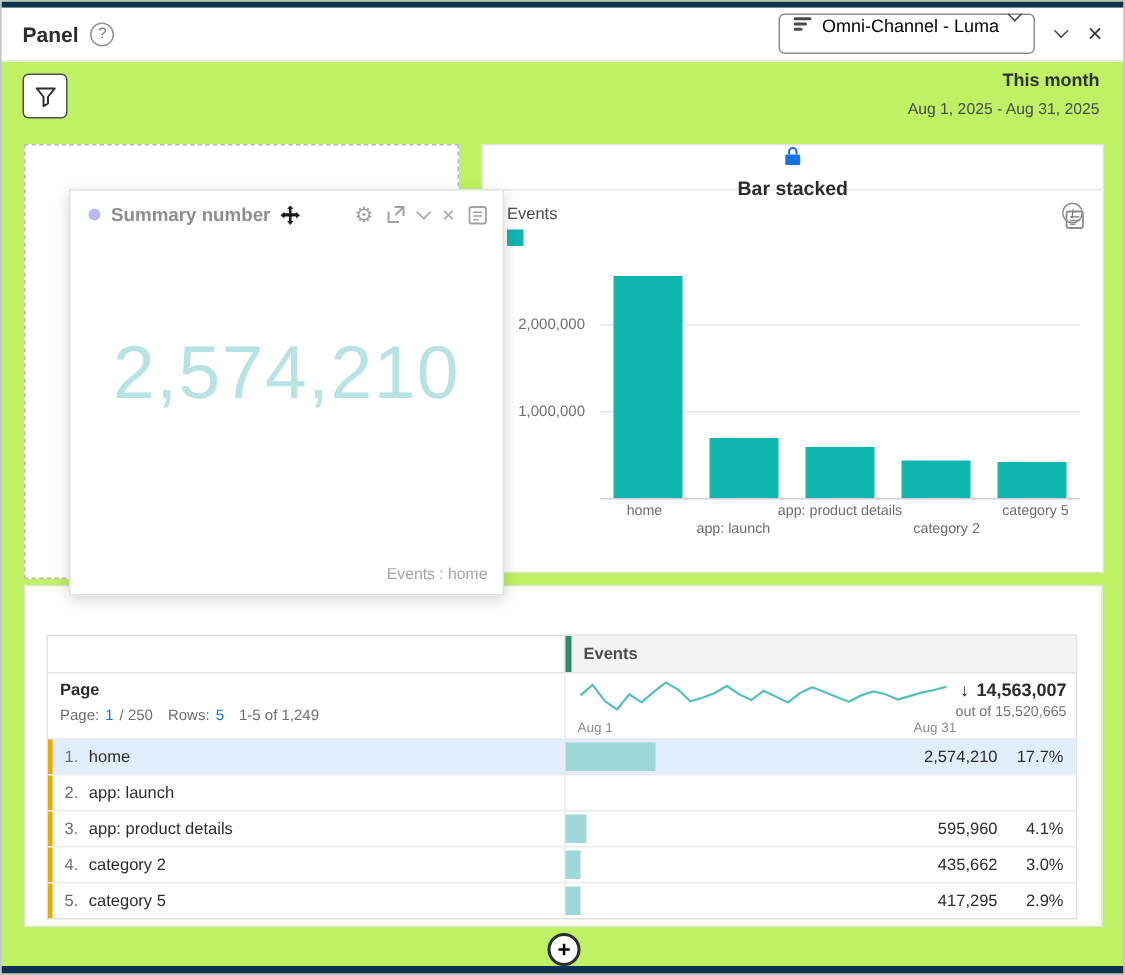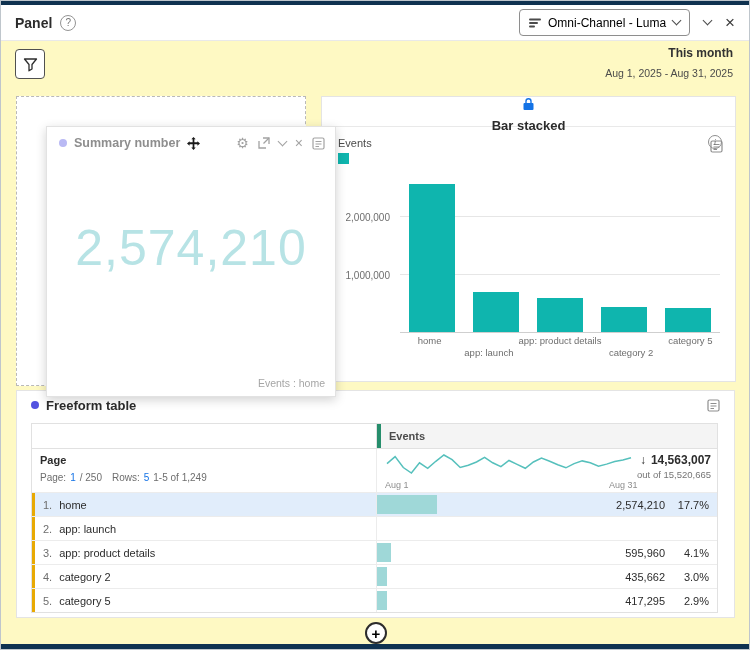--- a/index.html
+++ b/index.html
@@ -1,33 +1,33 @@
 <!DOCTYPE html>
 <html style="--navy: #0f3250; --teal: #0fb5ae; --teal-light: #b7e3e5; --table-bar: #9fd8d8; --spark: #56c0bc; --link-blue: #1473e6; --lock-blue: #1473e6; --green: #268e6c; --yellow: #e8a903; --purple: #5252e0; --purple-light: #b9b9f4; --row-highlight: #e1edfb;"><head>
 <meta charset="utf-8">
 <style>
   * { margin:0; padding:0; box-sizing:border-box; }
   html,body { background:#fff; }
   body { font-family:"Liberation Sans", sans-serif; color:#2c2c2c; }
 
-  .panel { position:relative; width:750px; height:650px; background:#fef9c3;
+  .panel { position:relative; width:750px; height:650px; background:#bef264;
            border:1px solid #bfc6cc; overflow:hidden; }
   .edge-top { position:absolute; top:0; left:0; width:100%; height:4px; background:var(--navy,#0f3250); z-index:40; }
   .edge-bottom { position:absolute; bottom:0; left:0; width:100%; height:5px; background:var(--navy,#0f3250); z-index:40; }
 
   
   .panel-header { position:absolute; top:4px; left:0; right:0; height:36px; display:flex;
                   align-items:center; justify-content:space-between; padding:0 14px;
                   border-bottom:1px solid #e9e9e9; background:#fff; }
   .ph-left { display:flex; align-items:center; gap:8px; }
   .panel-title { font-size:14px; font-weight:bold; }
   .help-icon { width:16px; height:16px; border:1px solid #949494; color:#767676; border-radius:50%;
                font-size:10px; display:flex; align-items:center; justify-content:center; cursor:pointer; }
   .ph-right { display:flex; align-items:center; gap:14px; }
-  .segment-dd { display:flex; align-items:center; gap:7px; height:27px; padding:0 9px;
+  .segment-dd { display:flex; align-items:flex-start; gap:7px; height:27px; padding:0 9px;
                 border:1px solid #8e8e8e; border-radius:4px; background:#fff; font-size:12px; cursor:pointer;
                 font-family:"Liberation Sans", sans-serif; }
   .chev { width:7px; height:7px; border-right:1.6px solid #4b4b4b; border-bottom:1.6px solid #4b4b4b;
           transform:rotate(45deg); margin-top:-4px; display:inline-block; }
   .icon-btn { background:none; border:none; cursor:pointer; display:flex; align-items:center; justify-content:center; }
   .close-x { font-size:17px; color:#3b3b3b; line-height:1; }
 
   
   .filter-btn { position:absolute; left:14px; top:48px; width:30px; height:30px; border:1px solid #505050;
                 border-radius:4px; background:#fff; display:flex; align-items:center; justify-content:center; cursor:pointer; }
@@ -234,48 +234,38 @@
     <div id="bar-labels">
         <div class="xlab">home</div>
         <div class="xlab low">app: launch</div>
         <div class="xlab">app: product details</div>
         <div class="xlab low">category 2</div>
         <div class="xlab">category 5</div>
       </div>
   </section>
 
   <section class="table-card">
-    <div class="tc-header">
-      <span class="dot dot-purple"></span>
-      <span class="tc-title">Freeform table</span>
-      <span style="margin-left:auto;">
-        <svg width="13" height="13" viewBox="0 0 13 13">
-            <rect x="1" y="1" width="11" height="11" rx="1.5" fill="none" stroke="#8e8e8e" stroke-width="1.2"></rect>
-            <path d="M3.5 4.5h6M3.5 7h6M3.5 9.5h3.5" stroke="#8e8e8e" stroke-width="1.1"></path>
-          </svg>
-      </span>
-    </div>
 
     <div class="ff-table">
       <div class="thead">
         <div class="th-dim"></div>
         <div class="th-metric">
           <span>Events</span>
         </div>
       </div>
       <div class="subhead">
         <div class="sh-dim">
           <div class="sh-dimtitle">Page</div>
           <div class="paging">
             <span>Page:</span>
             <span class="plink">1</span>
             <span>/ 250</span>
             <span style="margin-left:6px;">Rows:</span>
             <span class="plink">5</span>
-            <span style="">1-5 of 1,249</span>
+            <span style="margin-left:6px;">1-5 of 1,249</span>
           </div>
         </div>
         <div class="sh-metric">
           <svg id="spark" width="252" height="28" viewBox="0 0 252 28">
             <polyline id="spark-line" points="2.0,11.6 10.1,4.6 18.3,15.5 26.4,21.0 34.5,10.8 42.7,16.3 50.8,9.3 58.9,3.0 67.1,7.7 75.2,15.5 83.3,13.2 91.5,10.0 99.6,5.3 107.7,10.8 115.9,14.7 124.0,8.5 132.1,12.4 140.3,16.3 148.4,10.0 156.5,6.1 164.7,9.3 172.8,12.7 180.9,15.8 189.1,11.6 197.2,8.9 205.3,10.8 213.5,14.3 221.6,12.1 229.7,9.6 237.9,8.0 246.0,5.8" fill="none" style="stroke:var(--spark,#56c0bc);" stroke-width="1.5"></polyline>
           </svg>
           <span class="spark-start">Aug 1</span>
           <span class="spark-end">Aug 31</span>
           <div class="totals">
             <div class="total-line">

